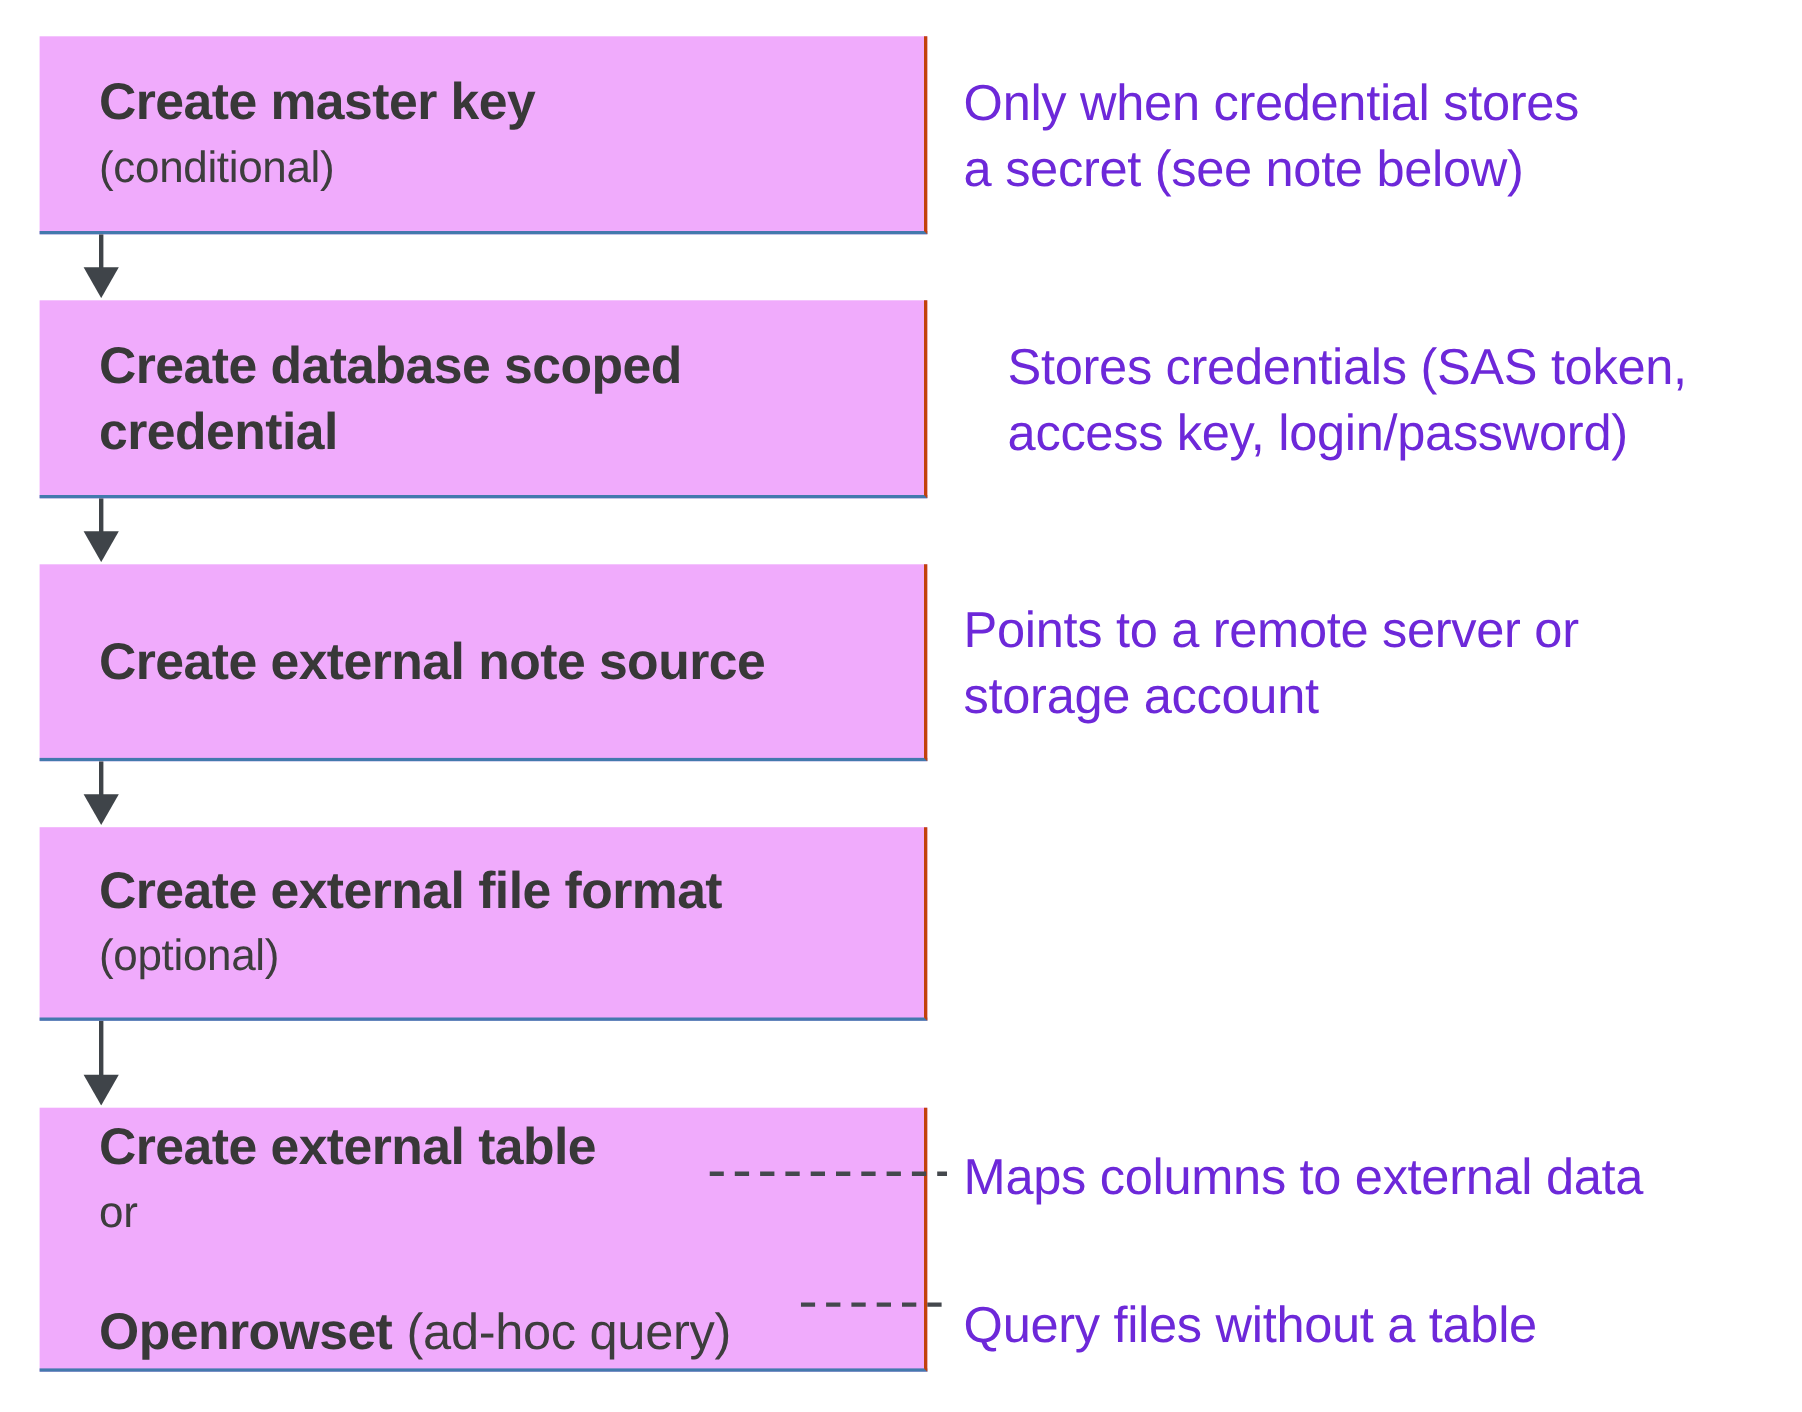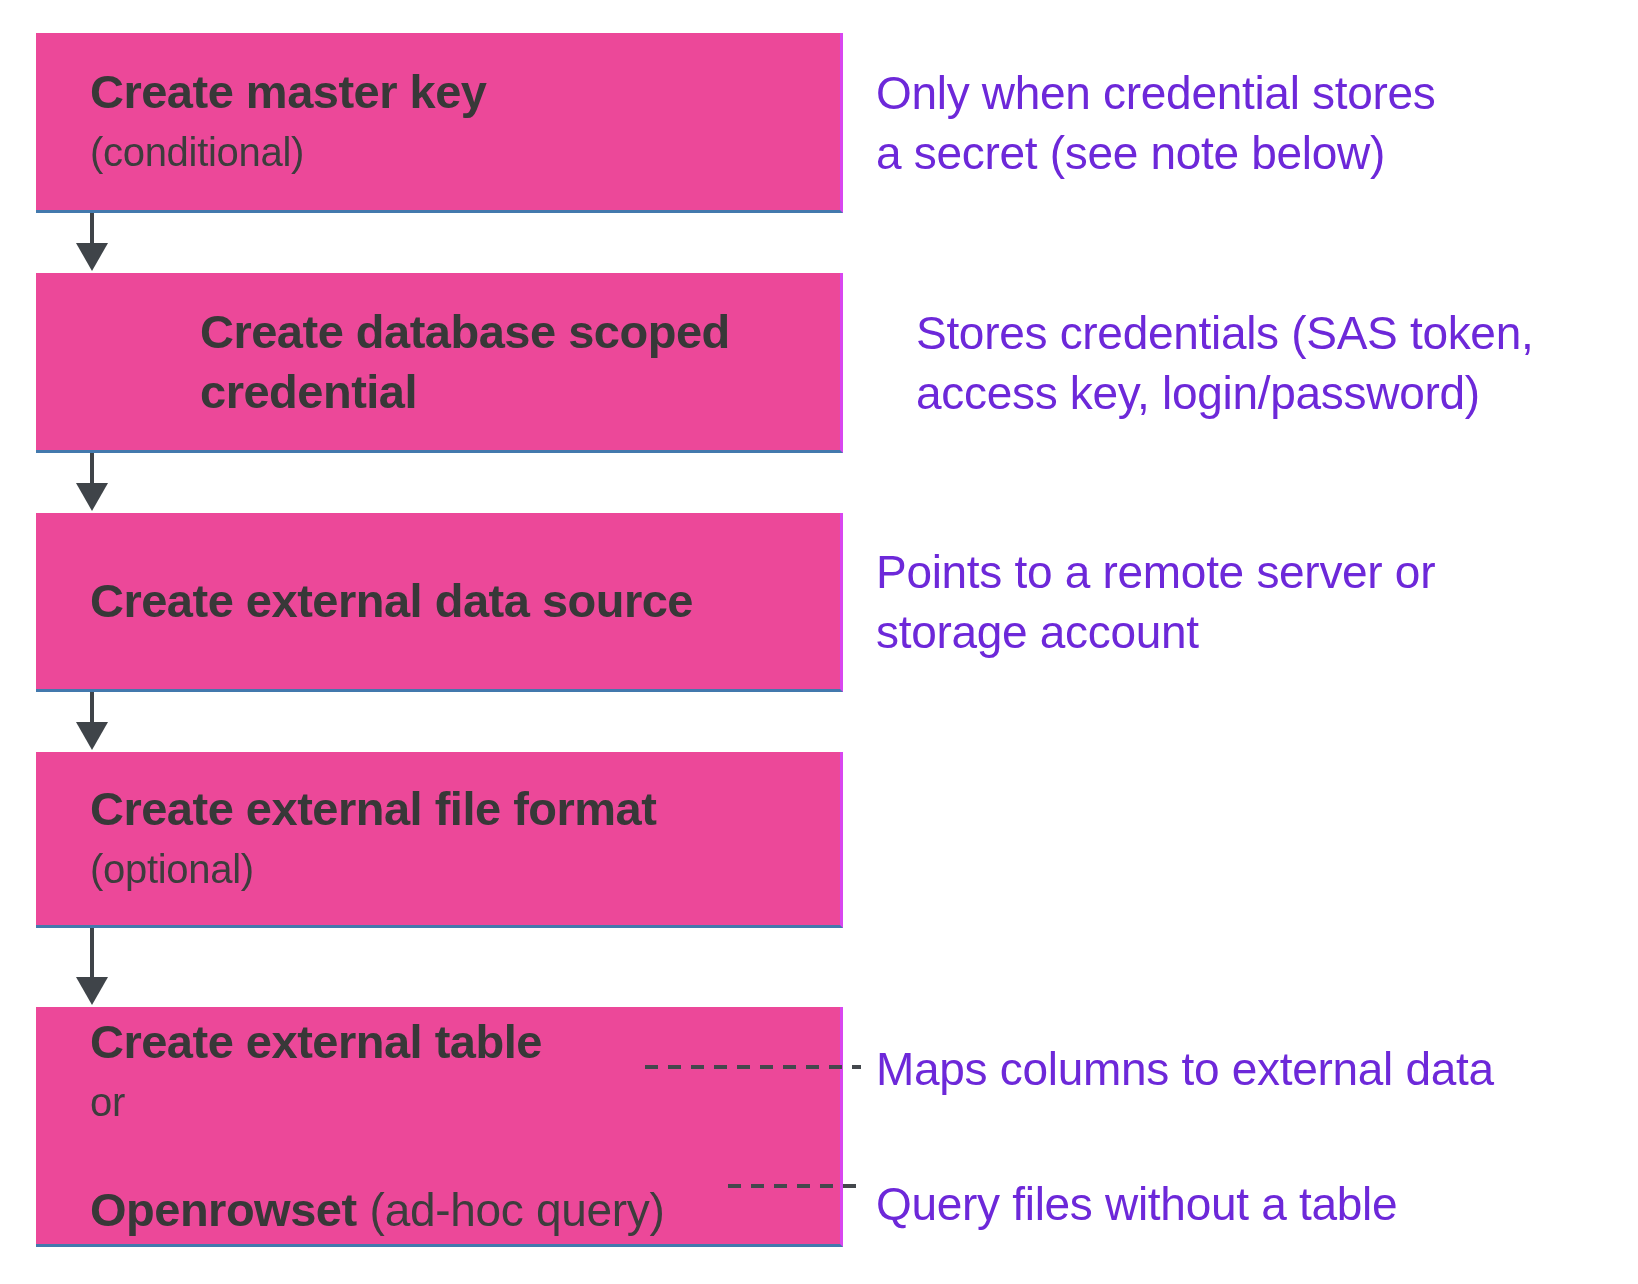--- a/index.html
+++ b/index.html
@@ -6,22 +6,22 @@
   #canvas{
     position:relative;
     width:1638px;height:1284px;
     background:#ffffff;
     font-family:"Liberation Sans", sans-serif;
     overflow:hidden;
   }
   .box{
     position:absolute;
     left:36px;width:807px;
-    background:#ec4899;
-    border-right:3px solid #d946ef;
+    background:#f0abfc;
+    border-right:3px solid #c2410c;
     border-bottom:3px solid #4379ad;
     box-sizing:border-box;
     display:flex;flex-direction:column;justify-content:center;
     padding-left:54px;
   }
   .title{
     font-size:47px;font-weight:700;color:#383838;
     line-height:60px;letter-spacing:-0.5px;max-width:680px;
   }
   .subtitle{
@@ -47,31 +47,31 @@
   <div class="box" style="top:33px;height:180px;">
     <div class="title">Create master key</div>
     <div class="subtitle">(conditional)</div>
   </div>
 
   <svg class="arrow" style="top:213px;" width="36" height="58" viewBox="0 0 36 58">
     <line x1="18" y1="0" x2="18" y2="34" stroke="#3f4449" stroke-width="4"></line>
     <polygon points="2,30 34,30 18,58" fill="#3f4449"></polygon>
   </svg>
 
-  <div class="box" style="top:273px;height:180px;align-items:flex-end;">
+  <div class="box" style="top:273px;height:180px;">
     <div class="title" style="max-width:640px;">Create database scoped credential</div>
   </div>
 
   <svg class="arrow" style="top:453px;" width="36" height="58" viewBox="0 0 36 58">
     <line x1="18" y1="0" x2="18" y2="34" stroke="#3f4449" stroke-width="4"></line>
     <polygon points="2,30 34,30 18,58" fill="#3f4449"></polygon>
   </svg>
 
   <div class="box" style="top:513px;height:179px;">
-    <div class="title">Create external data source</div>
+    <div class="title">Create external note source</div>
   </div>
 
   <svg class="arrow" style="top:692px;" width="36" height="58" viewBox="0 0 36 58">
     <line x1="18" y1="0" x2="18" y2="34" stroke="#3f4449" stroke-width="4"></line>
     <polygon points="2,30 34,30 18,58" fill="#3f4449"></polygon>
   </svg>
 
   <div class="box" style="top:752px;height:176px;">
     <div class="title">Create external file format</div>
     <div class="subtitle">(optional)</div>

